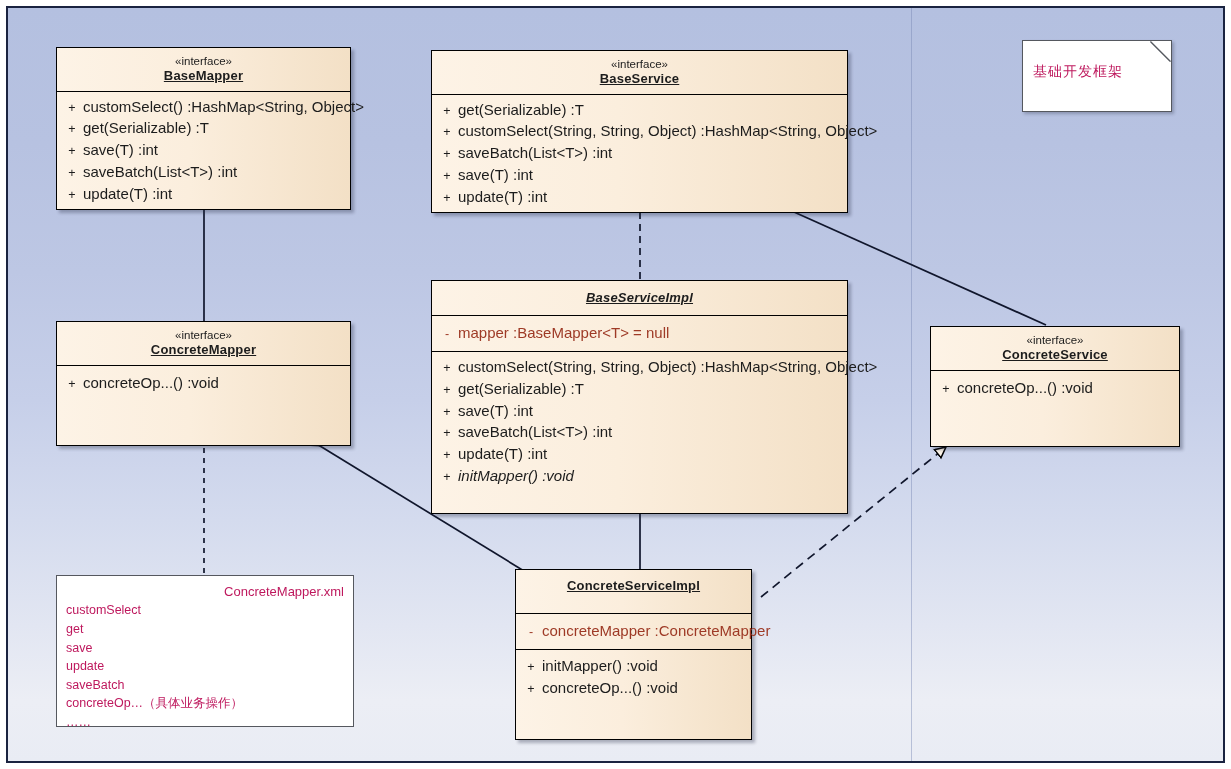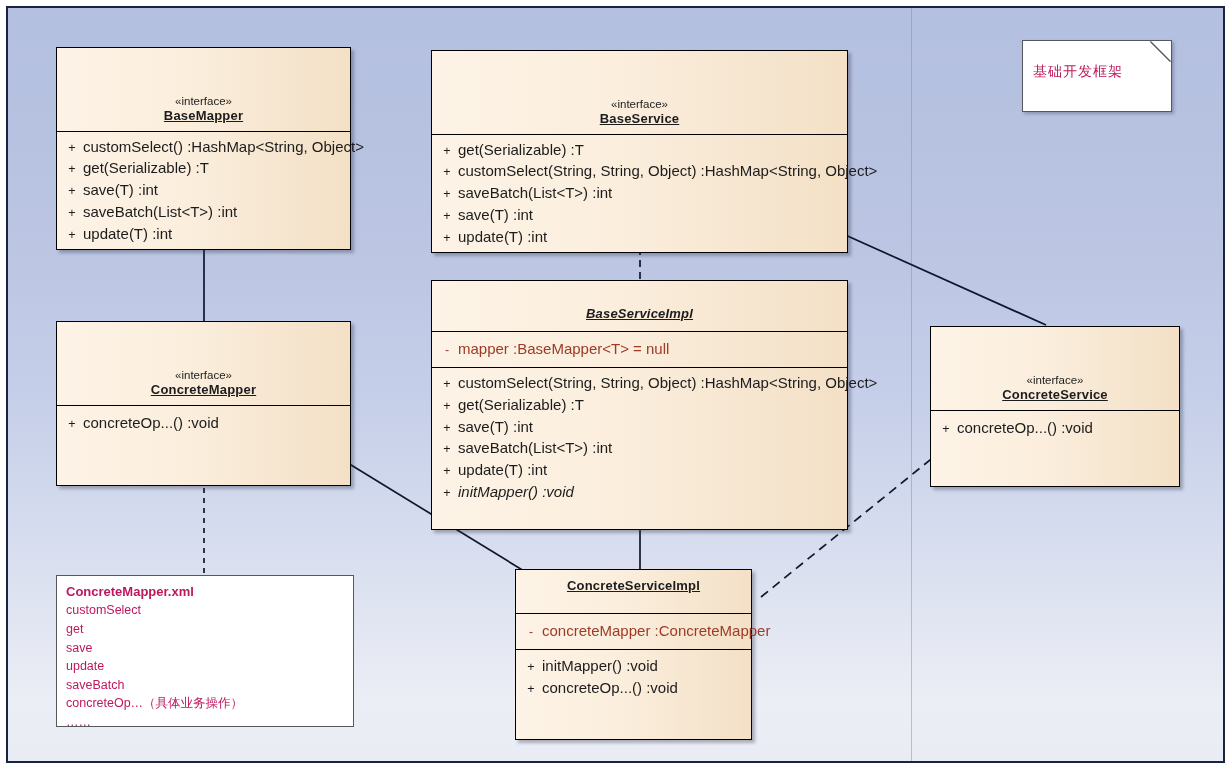--- a/index.html
+++ b/index.html
@@ -55,21 +55,21 @@
     box-shadow: 3px 3px 3px rgba(40,45,70,0.33);
     font-size: 12.5px;
     color: #1c1c1c;
   }
   .uml-head {
     padding: 6px 4px 6px 4px;
     text-align: center;
     line-height: 1.25;
     border-bottom: 1.6px solid #000000;
   }
-  .stereotype { font-size: 11.5px; display: block; color: #1c1c1c; margin-top: 40px; }
+  .stereotype { font-size: 11.5px; display: block; color: #1c1c1c; }
   .cls-name { font-weight: bold; font-size: 13px; display: block; letter-spacing: .2px; text-decoration: underline; }
   .cls-name.abstract { font-style: italic; }
   .uml-section {
     padding: 4px 0 5px 0;
     border-bottom: 1.6px solid #000000;
   }
   .uml-section:last-child { border-bottom: none; }
   .uml-row {
     display: flex;
     align-items: baseline;
@@ -97,21 +97,21 @@
     color: #be185d;
   }
   .note-fold-edge {
     position: absolute;
     right: 0px; top: 0px;
     width: 21px; height: 21px;
     pointer-events: none;
   }
   .note-body { padding: 8px 10px; }
   .note-line { line-height: 1.49; white-space: nowrap; }
-  .note-title { font-weight: bold; font-size: 13px; }
+  .note-title { font-weight: normal; font-size: 13px; text-align: right; }
   .note-cn { font-size: 12.5px; }
   .note-cn-big { font-size: 14px; letter-spacing: 1px; }
 </style>
 </head>
 <body>
 
 <div id="canvas">
   <div id="diagram-frame">
 
     <div class="page-guide" style="left:903px;"></div>
@@ -207,21 +207,21 @@
           <span class="mbr">save(T)  :int</span>
         </div>
         <div class="uml-row">
           <span class="vis">+</span>
           <span class="mbr">update(T)  :int</span>
         </div>
       </div>
     </div>
 
     <div class="uml-class" style="left:423px; top:272px; width:417px;">
-      <div class="uml-head" style="padding-top:25px; padding-bottom:9px;">
+      <div class="uml-head" style="padding-top:9px; padding-bottom:9px;">
         <span class="cls-name abstract">BaseServiceImpl</span>
       </div>
       <div class="uml-section" style="padding-top:6px; padding-bottom:7px;">
         <div class="uml-row">
           <span class="vis attr-red">-</span>
           <span class="mbr attr-red">mapper  :BaseMapper&lt;T&gt; = null</span>
         </div>
       </div>
       <div class="uml-section" style="padding-bottom:26px;">
         <div class="uml-row">

